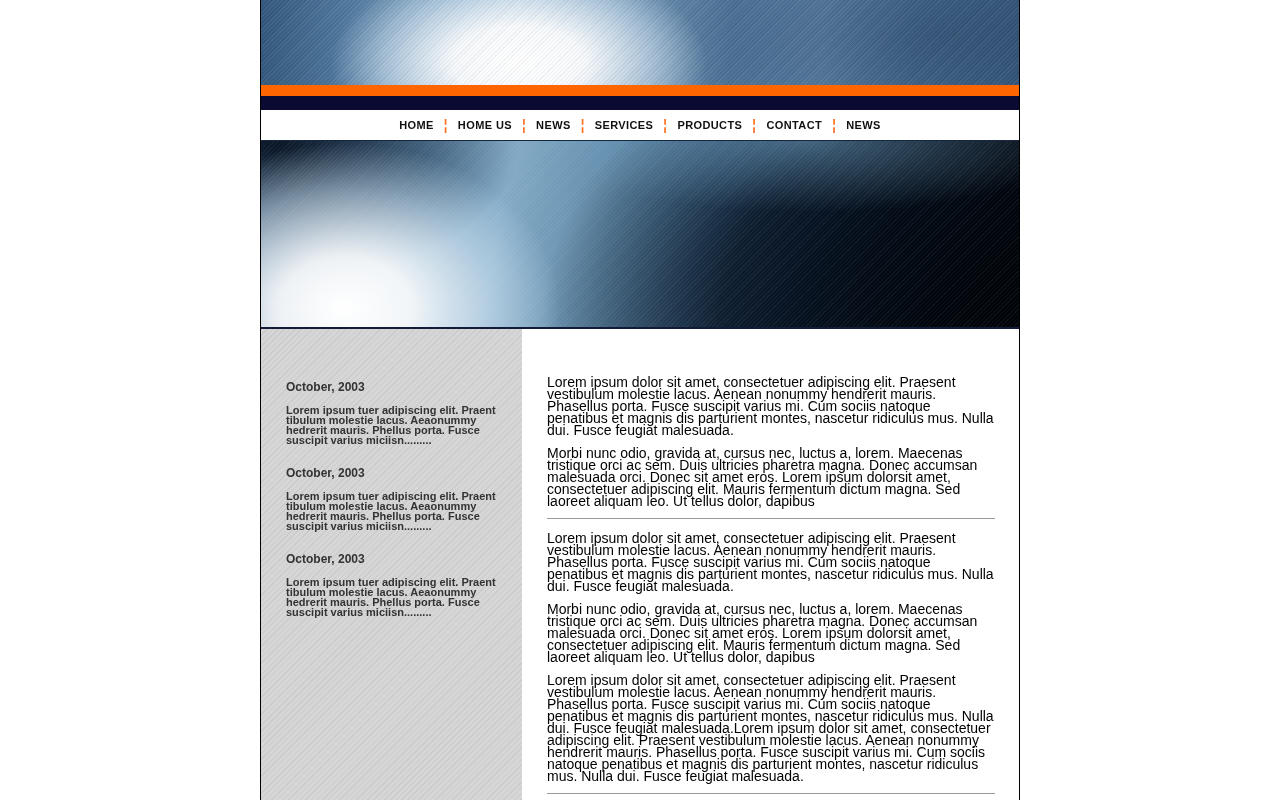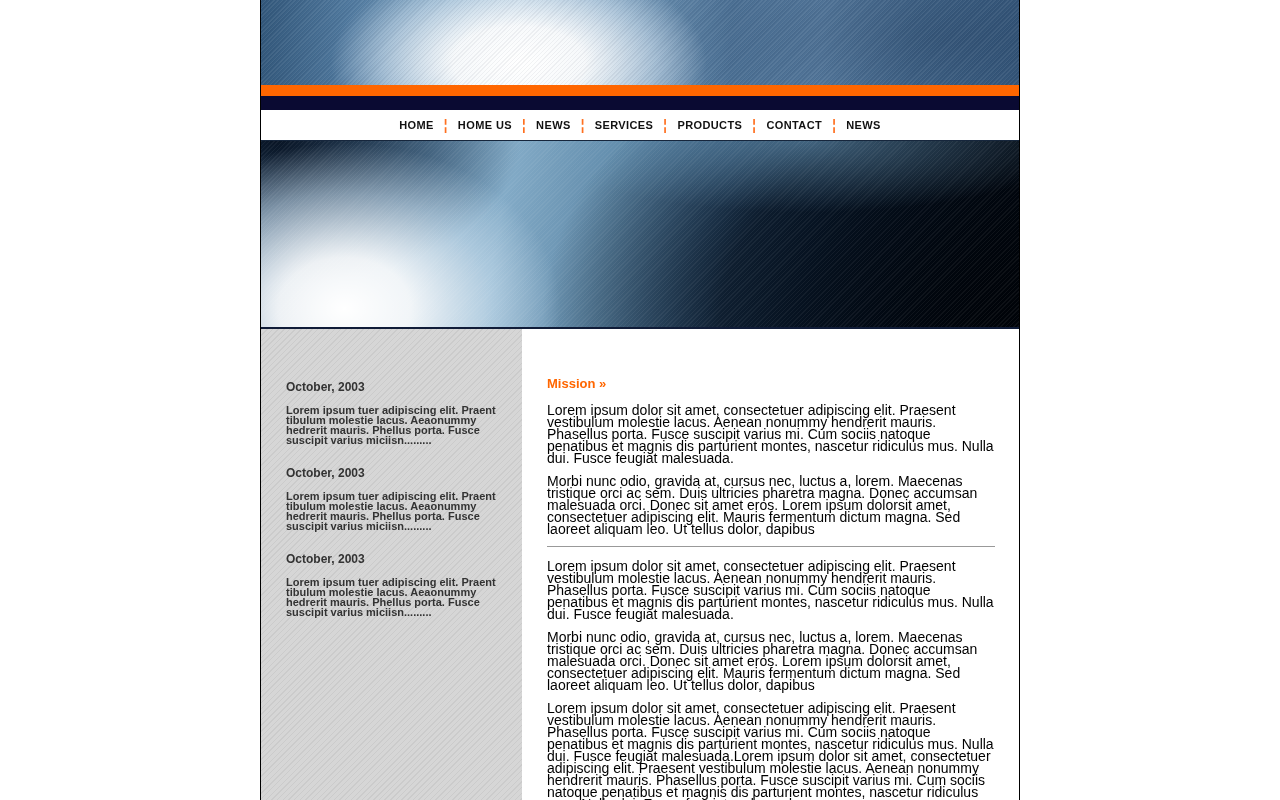--- a/index.html
+++ b/index.html
@@ -145,21 +145,20 @@
         <p>Lorem ipsum tuer adipiscing elit. Praent tibulum molestie lacus. Aeaonummy hedrerit mauris. Phellus porta. Fusce suscipit varius miciisn.........</p>
       </div>
       <div class="news-item">
         <h3>October, 2003</h3>
         <p>Lorem ipsum tuer adipiscing elit. Praent tibulum molestie lacus. Aeaonummy hedrerit mauris. Phellus porta. Fusce suscipit varius miciisn.........</p>
       </div>
     </aside>
 
     <main class="main">
 
-      <h2 class="section-heading">Mission »</h2>
       <p>Lorem ipsum dolor sit amet, consectetuer adipiscing elit. Praesent vestibulum molestie lacus. Aenean nonummy hendrerit mauris. Phasellus porta. Fusce suscipit varius mi. Cum sociis natoque penatibus et magnis dis parturient montes, nascetur ridiculus mus. Nulla dui. Fusce feugiat malesuada.</p>
       <p>Morbi nunc odio, gravida at, cursus nec, luctus a, lorem. Maecenas tristique orci ac sem. Duis ultricies pharetra magna. Donec accumsan malesuada orci. Donec sit amet eros. Lorem ipsum dolorsit amet, consectetuer adipiscing elit. Mauris fermentum dictum magna. Sed laoreet aliquam leo. Ut tellus dolor, dapibus</p>
 
       <hr class="rule">
 
       <p>Lorem ipsum dolor sit amet, consectetuer adipiscing elit. Praesent vestibulum molestie lacus. Aenean nonummy hendrerit mauris. Phasellus porta. Fusce suscipit varius mi. Cum sociis natoque penatibus et magnis dis parturient montes, nascetur ridiculus mus. Nulla dui. Fusce feugiat malesuada.</p>
       <p>Morbi nunc odio, gravida at, cursus nec, luctus a, lorem. Maecenas tristique orci ac sem. Duis ultricies pharetra magna. Donec accumsan malesuada orci. Donec sit amet eros. Lorem ipsum dolorsit amet, consectetuer adipiscing elit. Mauris fermentum dictum magna. Sed laoreet aliquam leo. Ut tellus dolor, dapibus</p>
       <p>Lorem ipsum dolor sit amet, consectetuer adipiscing elit. Praesent vestibulum molestie lacus. Aenean nonummy hendrerit mauris. Phasellus porta. Fusce suscipit varius mi. Cum sociis natoque penatibus et magnis dis parturient montes, nascetur ridiculus mus. Nulla dui. Fusce feugiat malesuada.Lorem ipsum dolor sit amet, consectetuer adipiscing elit. Praesent vestibulum molestie lacus. Aenean nonummy hendrerit mauris. Phasellus porta. Fusce suscipit varius mi. Cum sociis natoque penatibus et magnis dis parturient montes, nascetur ridiculus mus. Nulla dui. Fusce feugiat malesuada.</p>
 
       <hr class="rule">

